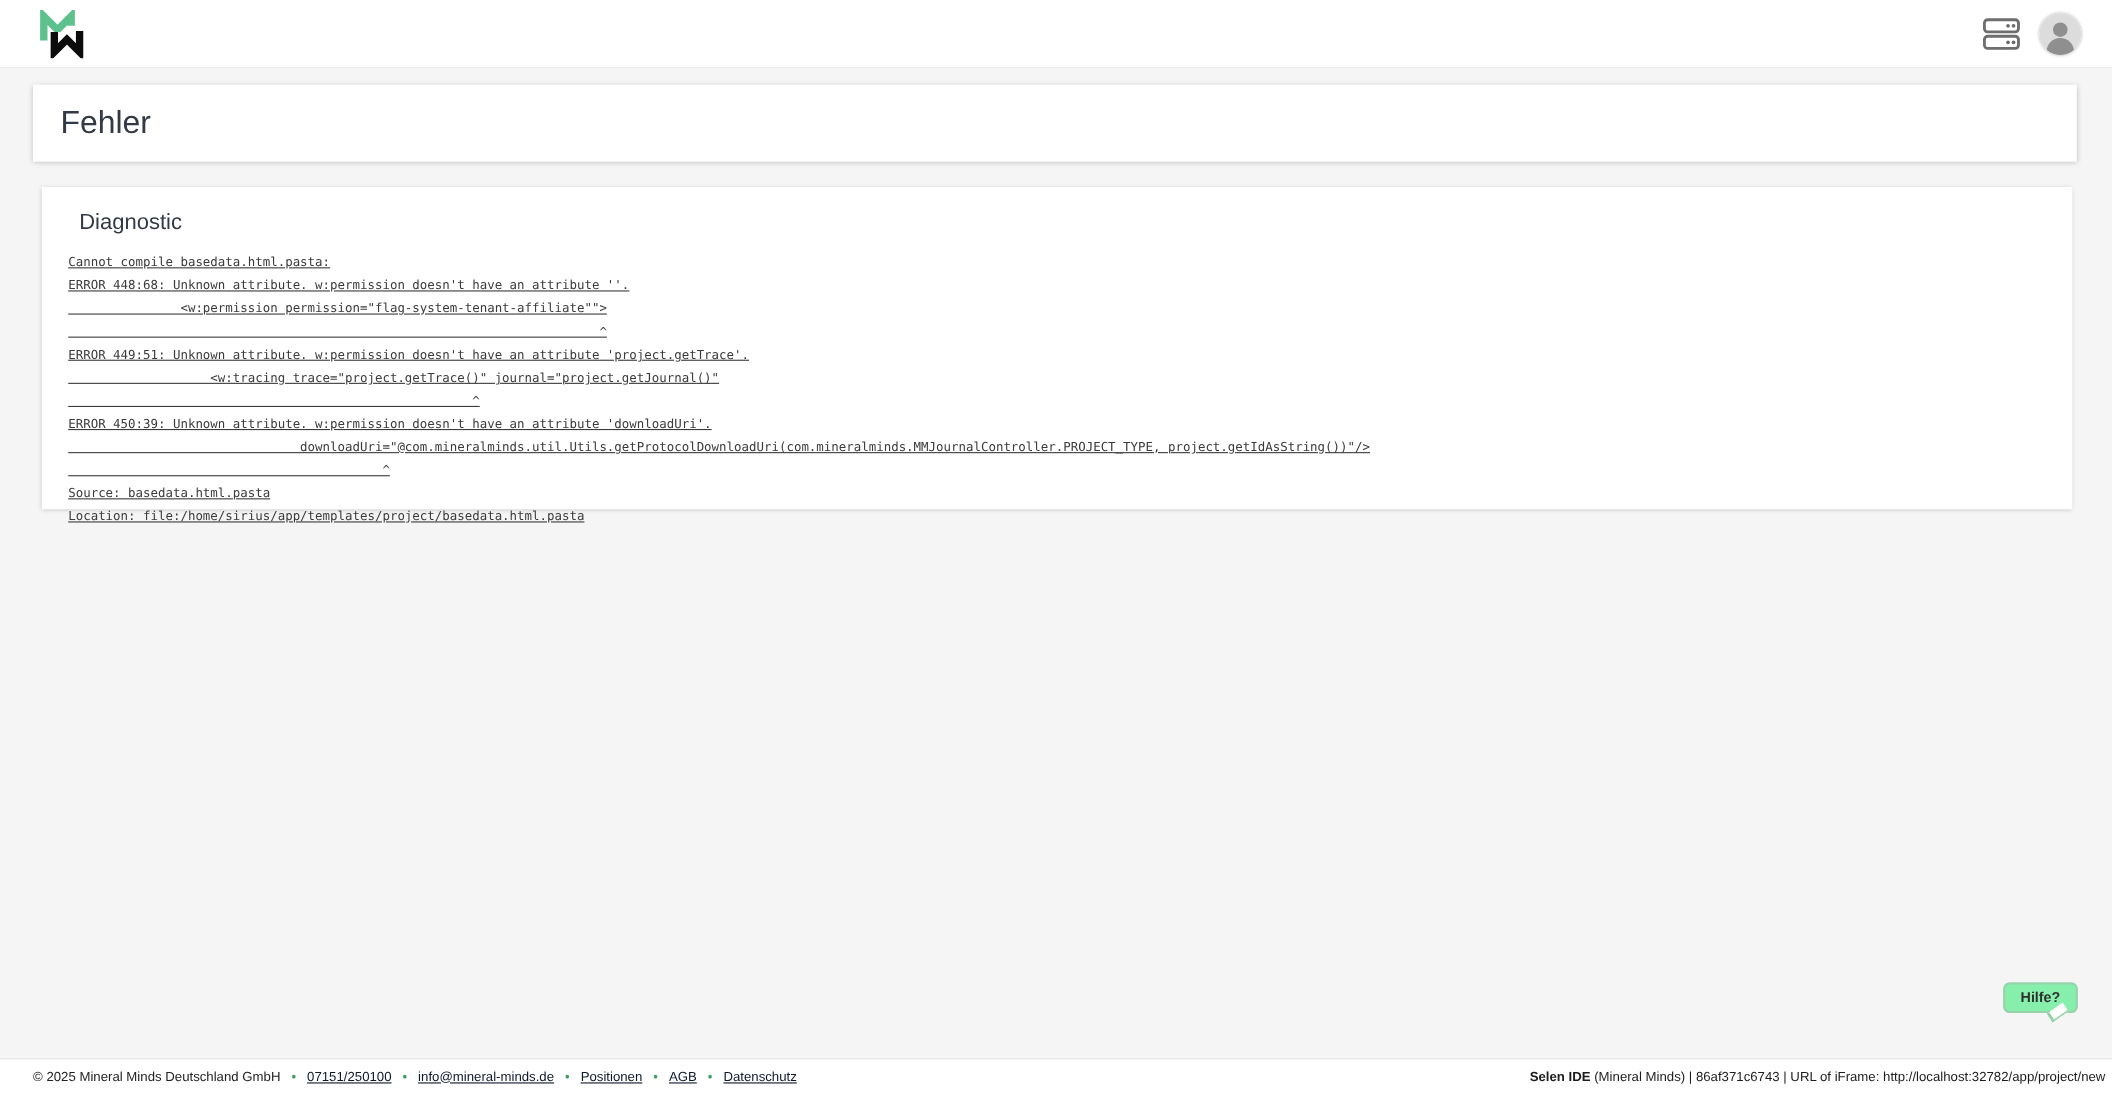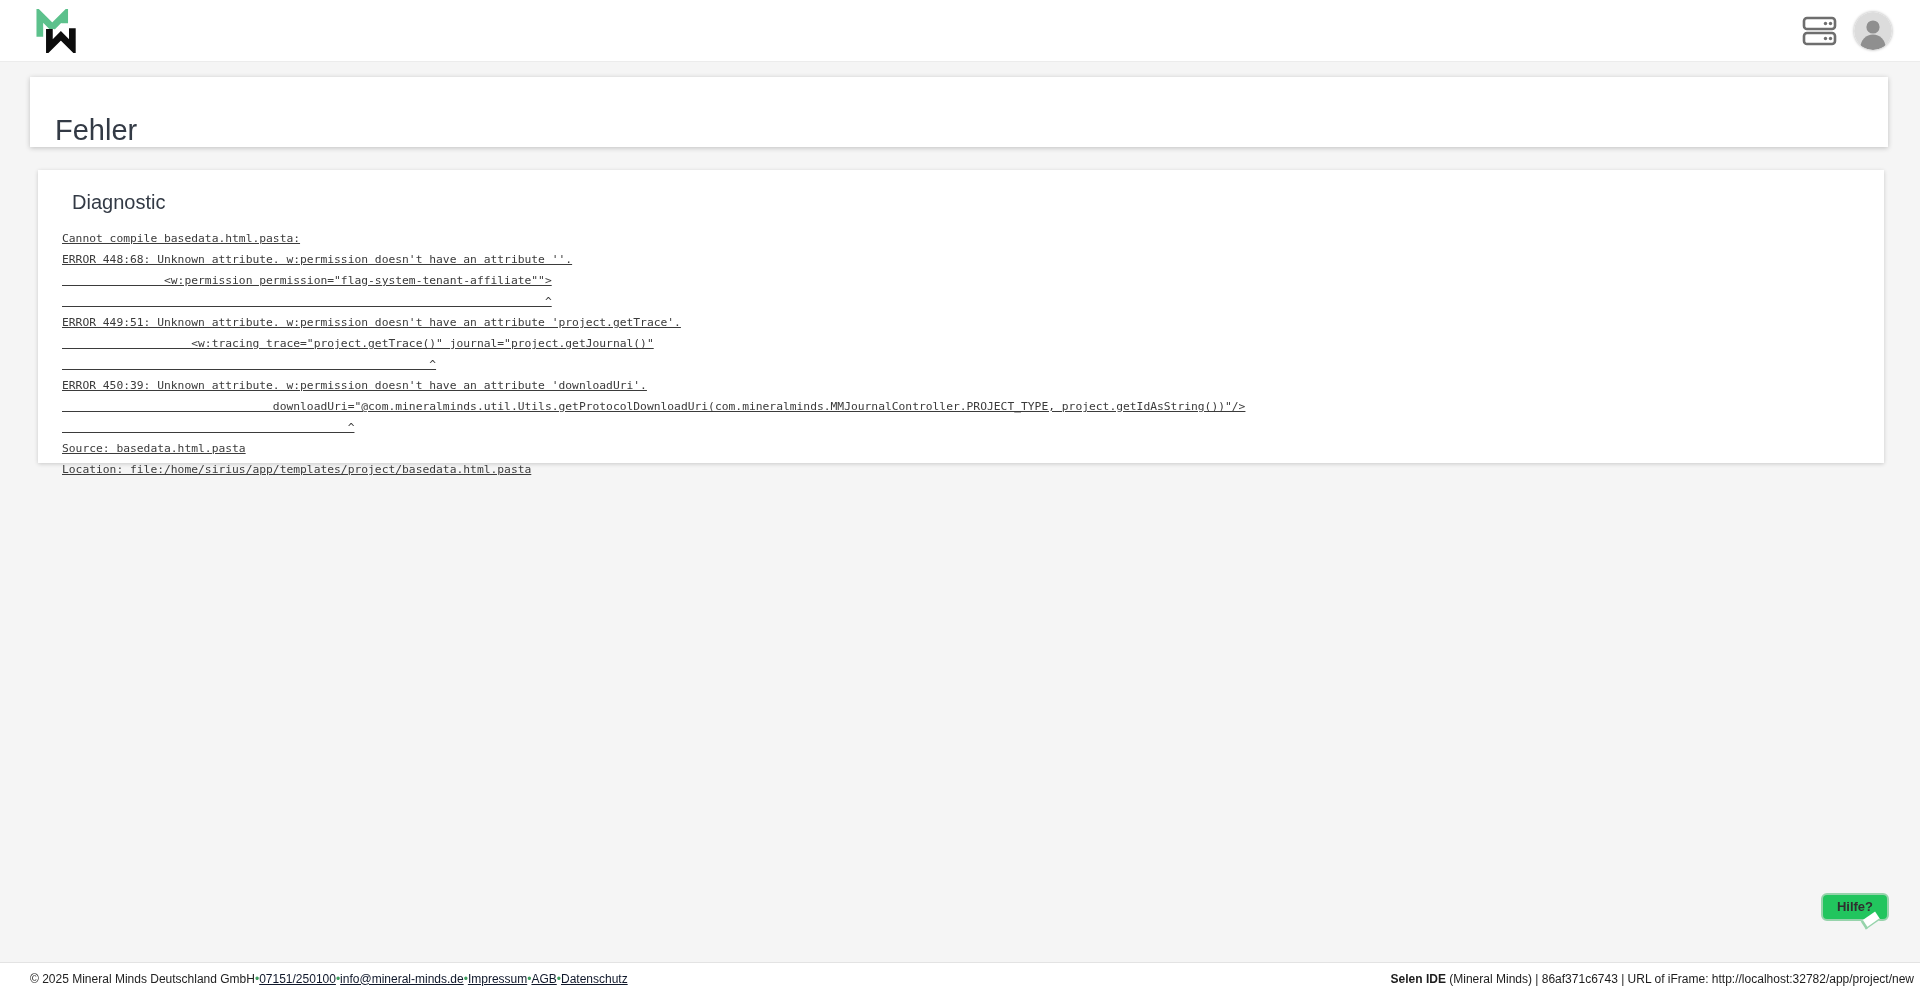--- a/index.html
+++ b/index.html
@@ -29,21 +29,21 @@
   .server-icon { width:36px; height:32px; cursor:pointer; display:block; }
   .avatar {
     width:38px; height:38px; border-radius:50%; cursor:pointer; display:block;
     box-shadow:0 0 3px rgba(0,0,0,.35);
   }
 
   
   .header-card {
     position:absolute; top:77px; left:30px; right:32px; height:70px;
     background:#fff; box-shadow:0 1px 5px rgba(0,0,0,.22);
-    display:flex; align-items:flex-end;
+    display:flex; align-items:center;
   }
   .header-card h1 {
     font-size:29px; font-weight:400; color:#333a45; margin-left:25px;
   }
   .diag-card {
     position:absolute; top:170px; left:38px; right:36px; height:293px;
     background:#fff; box-shadow:0 1px 4px rgba(0,0,0,.18);
     padding:21px 24px;
   }
   .diag-card h2 {
@@ -53,41 +53,41 @@
     margin-top:14px;
     font-family:"DejaVu Sans Mono","Liberation Mono",monospace;
     font-size:11.3px; line-height:21px; color:#3b3b3b;
     white-space:pre;
     text-decoration:underline;
   }
 
   
   .help-bubble {
     position:absolute; right:31px; bottom:73px;
-    background:#22c55e; border:2px solid #96d3ab; border-radius:6px;
+    background:#86efac; border:2px solid #96d3ab; border-radius:6px;
     padding:4px 14px 5px 14px;
     font-size:13px; font-weight:600; color:#2f2f2f;
     cursor:pointer;
   }
   .help-bubble::after {
     content:""; position:absolute; bottom:-8px; right:10px;
     width:11px; height:11px; background:#fff;
     border-right:2px solid #96d3ab; border-bottom:2px solid #96d3ab;
     transform:skewX(-32deg) rotate(38deg);
   }
 
   
   .footer {
     position:absolute; left:0; right:0; bottom:0; height:32px;
     background:#fff; border-top:1px solid #e3e3e3;
     display:flex; align-items:center; justify-content:space-between;
     font-size:12px; color:#222;
     z-index:6;
   }
-  .footer-left { margin-left:30px; display:flex; align-items:flex-start; gap:0; white-space:nowrap; }
+  .footer-left { margin-left:30px; display:flex; align-items:flex-start; gap:10px; white-space:nowrap; }
   .footer-left .sep { color:#3f9e5f; font-size:12px; }
   .footer-left a { color:#0f172a; text-decoration:underline; cursor:pointer; }
   .footer-right { margin-right:6px; white-space:nowrap; color:#1c1c1c; }
   .footer-right b { font-weight:700;text-align:center; }
 </style>
 </head>
 <body>
 
 <header class="nav">
   <svg class="logo" viewBox="0 0 46 46">
@@ -146,21 +146,21 @@
 </div>
 
 <footer class="footer">
   <div class="footer-left">
     <span>© 2025 Mineral Minds Deutschland GmbH</span>
     <span class="sep">•</span>
     <a>07151/250100</a>
     <span class="sep">•</span>
     <a>info@mineral-minds.de</a>
     <span class="sep">•</span>
-    <a>Impressum</a>
+    <a>Positionen</a>
     <span class="sep">•</span>
     <a>AGB</a>
     <span class="sep">•</span>
     <a>Datenschutz</a>
   </div>
   <div class="footer-right">
     <b>Selen IDE</b><span> (Mineral Minds) | 86af371c6743 | URL of iFrame: http://localhost:32782/app/project/new</span>
   </div>
 </footer>
 

